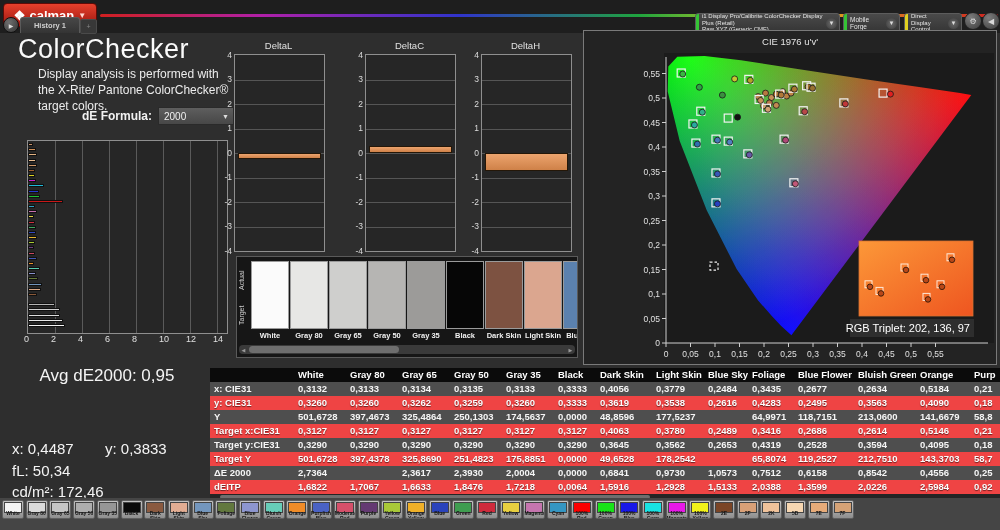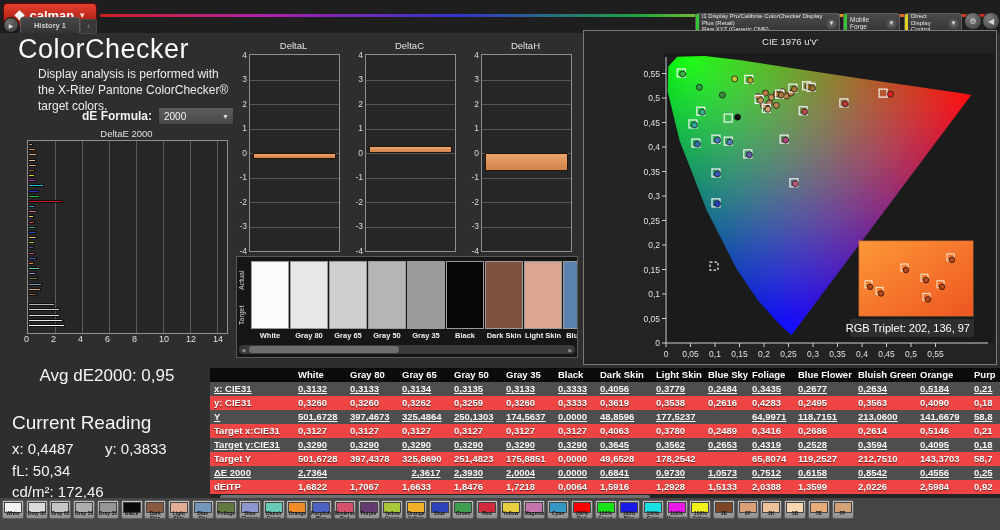--- a/index.html
+++ b/index.html
@@ -65,21 +65,21 @@
   
   .cie{position:absolute;left:583px;top:30px;width:414px;height:335px;background:#232323;border:1px solid #7a7a7a;box-sizing:border-box;}
   .cie-title{position:absolute;left:0;top:5px;width:100%;text-align:center;font-size:9.5px;color:#e4e4e4;}
   
   .stat{position:absolute;color:#f4f4f4;}
   
   .tbl{position:absolute;left:210px;top:368px;width:790px;height:126px;background:#2a2a2a;overflow:hidden;font-weight:bold;}
   .trow{display:flex;height:14px;line-height:14px;font-size:9.5px;white-space:nowrap;}
   .trow .c{overflow:hidden;padding-left:4px;box-sizing:border-box;flex:none;}
   .thead{background:#0b0b0b;color:#fff;}
-  .rdark{background:#4e4e4e;color:#f5f5f5;text-decoration:underline;}
+  .rdark{background:#4e4e4e;color:#f5f5f5;}
   .rlight{background:#ef4444;color:#fdfdfd;text-shadow:0 1px 1px rgba(0,0,0,0.55);}
   .tbl-scroll{position:absolute;left:210px;top:494px;width:790px;height:6px;background:#252525;}
   .tbl-thumb{position:absolute;left:10px;top:1px;width:430px;height:4px;background:#6e6e6e;border-radius:2px;}
   
   .bottombar{position:absolute;left:0;top:498px;width:1000px;height:32px;background:#454545;}
   .strip-btn{position:absolute;top:2px;width:22px;height:19px;background:linear-gradient(#c4c4c4,#8e8e8e);
     border:1px solid #5f5f5f;border-radius:2px;box-sizing:border-box;overflow:hidden;}
   .strip-chip{position:absolute;left:1px;right:1px;top:1px;height:9px;border:0.5px solid #444;}
   .strip-label{position:absolute;left:0;right:0;top:10px;text-align:center;font-size:5px;line-height:1.04;color:#141414;font-weight:bold;}
   svg text{font-family:"Liberation Sans",sans-serif;}
@@ -134,21 +134,20 @@
   </div>
 
   <div class="page-title">ColorChecker</div>
   <div class="page-desc">Display analysis is performed with the X-Rite/ Pantone ColorChecker® target colors.</div>
   <div class="formula-label">dE Formula:</div>
   <div class="formula-dd">
     <span class="val">2000</span>
     <span class="car">▼</span>
   </div>
 
-  <div class="de-title">DeltaE 2000</div>
   <div class="de-plot">
     <div id="de-bars" class="abs" style="left:0;top:0;right:0;bottom:0;">
         <div class="de-grid" style="left: 26.9863px;"></div>
         <div class="de-grid" style="left: 53.9726px;"></div>
         <div class="de-grid" style="left: 80.9589px;"></div>
         <div class="de-grid" style="left: 107.945px;"></div>
         <div class="de-grid" style="left: 134.932px;"></div>
         <div class="de-grid" style="left: 161.918px;"></div>
         <div class="de-grid" style="left: 188.904px;"></div>
         <div class="hbar" title="7F" style="top: 2px; width: 4.7226px; background: rgb(200, 146, 106);"></div>
@@ -192,21 +191,21 @@
       <span style="left: -3px;">0</span>
       <span style="left: 23.9863px;">2</span>
       <span style="left: 50.9726px;">4</span>
       <span style="left: 77.9589px;">6</span>
       <span style="left: 104.945px;">8</span>
       <span style="left: 131.932px;">10</span>
       <span style="left: 158.918px;">12</span>
       <span style="left: 185.904px;">14</span>
     </div>
 
-  <div class="dchart" style="left:231px;">
+  <div class="dchart" style="left:216px;">
     <div class="dtitle">DeltaL</div>
     <div class="dplot">
         <div class="hline" style="top: 24.5px;"></div>
         <div class="hline" style="top: 49px;"></div>
         <div class="hline" style="top: 73.5px;"></div>
         <div class="hline" style="top: 98px;"></div>
         <div class="hline" style="top: 122.5px;"></div>
         <div class="hline" style="top: 147px;"></div>
         <div class="hline" style="top: 171.5px;"></div>
         <div class="dbar" style="height: 6.125px; top: 98px;"></div>
@@ -459,21 +458,20 @@
             <rect x="339" y="262.4" width="7" height="7" fill="none" stroke="rgba(255,245,235,0.9)" stroke-width="1"></rect>
             <circle cx="344" cy="268.4" r="2.8" fill="#b84818" stroke="#2a1205" stroke-width="0.8"></circle>
           </g>
       </g>
       <rect x="266" y="288" width="124" height="18" fill="#2e2e2e"></rect>
       <text x="386" y="301" text-anchor="end" font-size="11" fill="#ffffff">RGB Triplet: 202, 136, 97</text>
     </svg>
   </div>
 
   <div class="stat" style="left:0;top:366px;width:214px;text-align:center;font-size:17px;">Avg dE2000: 0,95</div>
-  <div class="stat" style="left:12px;top:412px;font-size:19px;">Current Reading</div>
   <div class="stat" style="left:12px;top:440px;font-size:15px;">x: 0,4487</div>
   <div class="stat" style="left:105px;top:440px;font-size:15px;">y: 0,3833</div>
   <div class="stat" style="left:12px;top:462px;font-size:15px;">fL: 50,34</div>
   <div class="stat" style="left:12px;top:483px;font-size:15px;">cd/m²: 172,46</div>
 
   <div class="tbl" id="data-table">
       <div class="trow thead">
         <div class="c" style="width: 84px;"></div>
         <div class="c" style="width: 52px;">White</div>
         <div class="c" style="width: 52px;">Gray 80</div>
@@ -589,21 +587,21 @@
         <div class="c" style="width: 46px;">65,8074</div>
         <div class="c" style="width: 60px;">119,2527</div>
         <div class="c" style="width: 62px;">212,7510</div>
         <div class="c" style="width: 54px;">143,3703</div>
         <div class="c" style="width: 52px;">58,7</div>
       </div>
       <div class="trow rdark">
         <div class="c" style="width: 84px;">ΔE 2000</div>
         <div class="c" style="width: 52px;">2,7364</div>
         <div class="c" style="width: 52px; margin-top: 20px;">2,5750</div>
-        <div class="c" style="width: 52px; text-align: center;">2,3617</div>
+        <div class="c" style="width: 52px;">2,3617</div>
         <div class="c" style="width: 52px;">2,3930</div>
         <div class="c" style="width: 52px;">2,0004</div>
         <div class="c" style="width: 42px;">0,0000</div>
         <div class="c" style="width: 56px;">0,6841</div>
         <div class="c" style="width: 52px;">0,9730</div>
         <div class="c" style="width: 44px;">1,0573</div>
         <div class="c" style="width: 46px;">0,7512</div>
         <div class="c" style="width: 60px;">0,6158</div>
         <div class="c" style="width: 62px;">0,8542</div>
         <div class="c" style="width: 54px;">0,4556</div>

